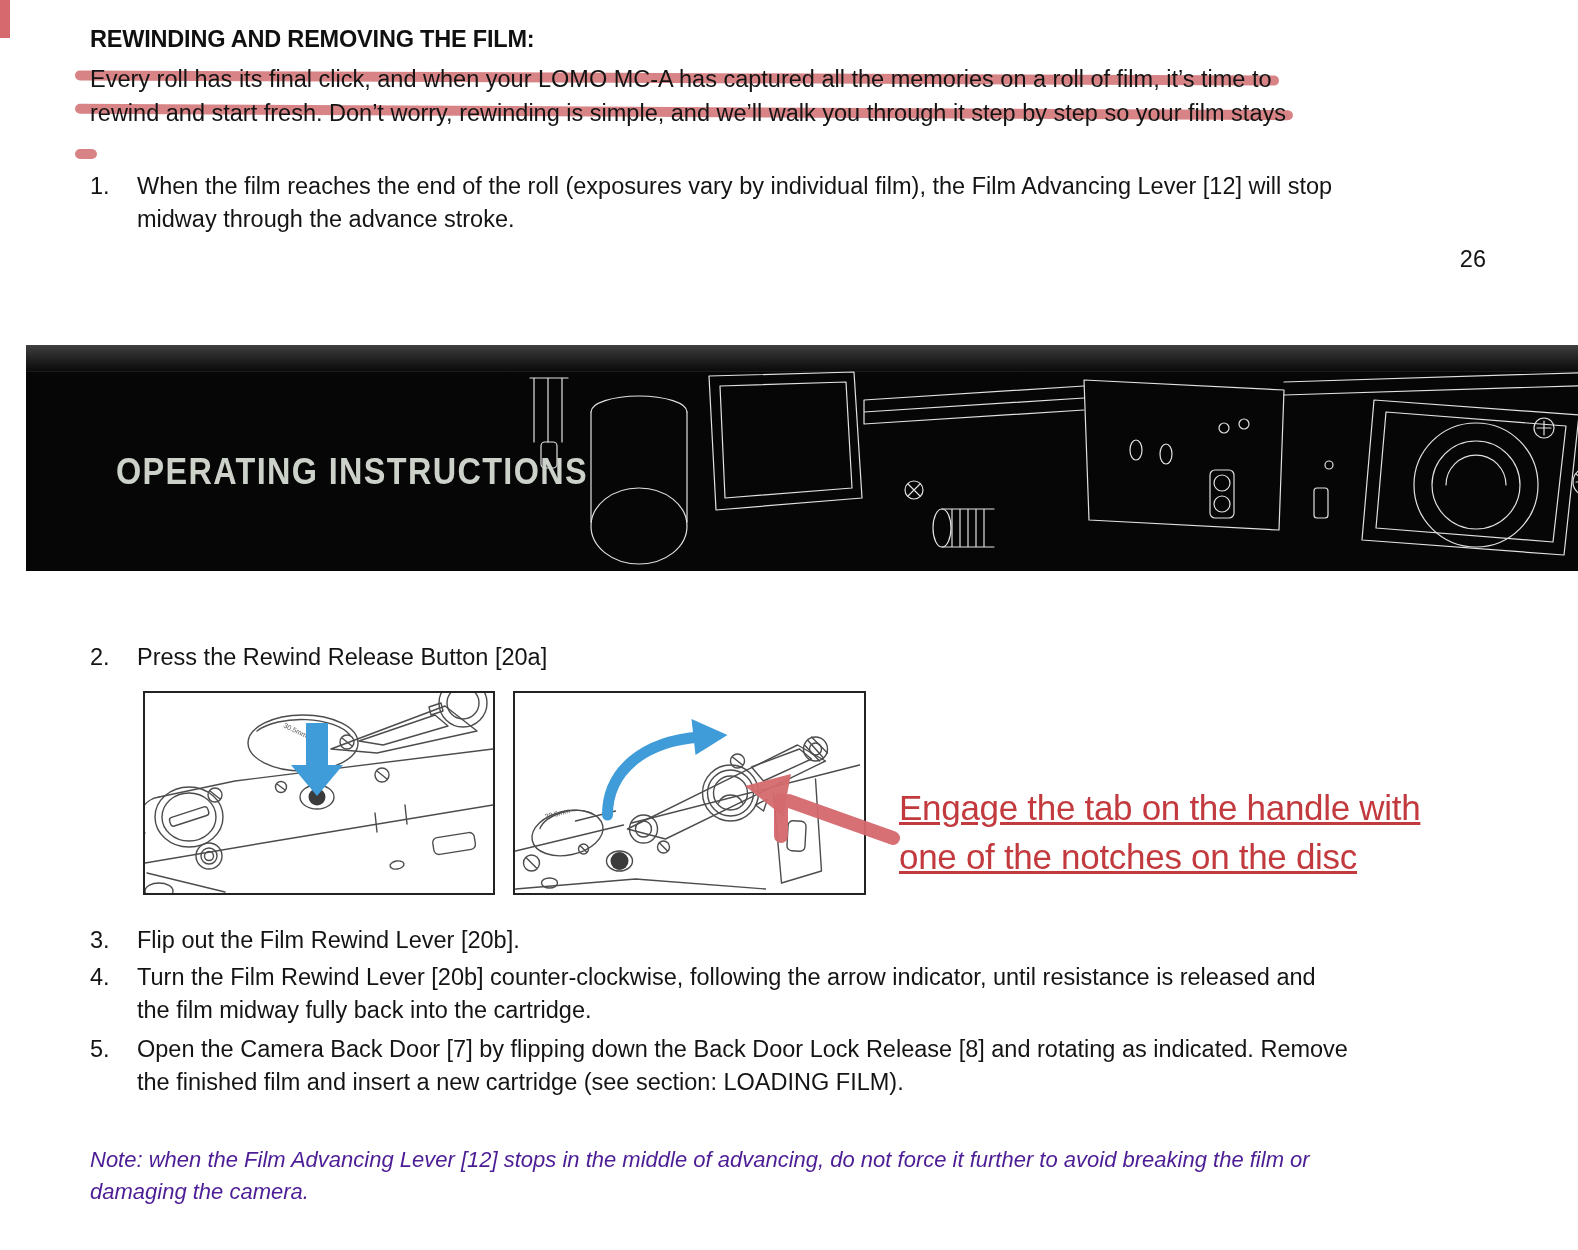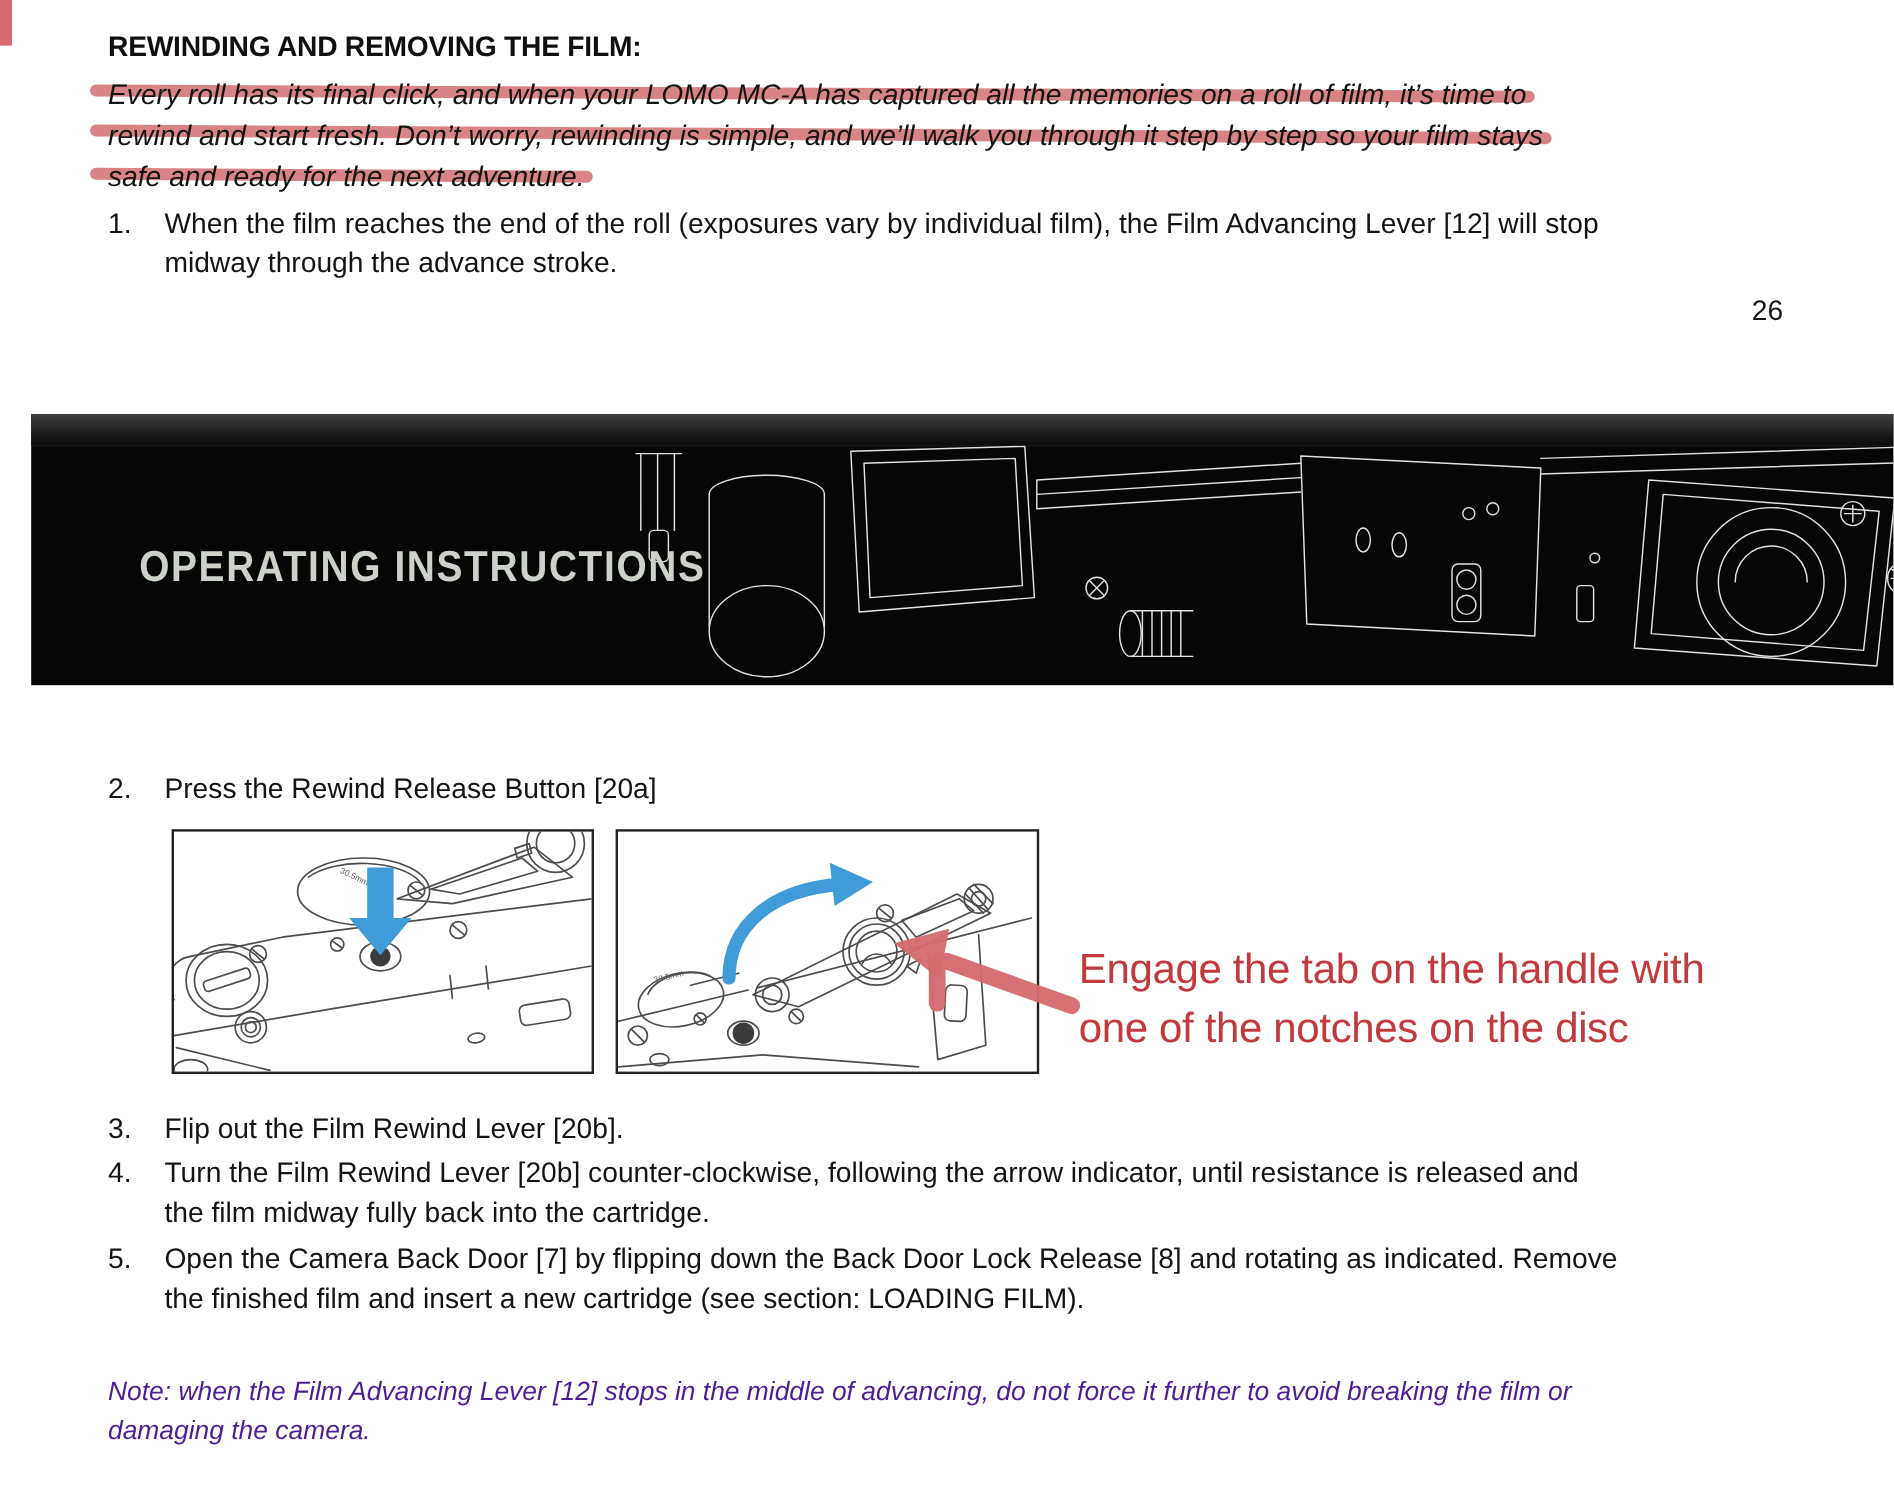--- a/index.html
+++ b/index.html
@@ -10,21 +10,21 @@
   }
   .corner-mark{ position:absolute; left:0; top:0; width:10px; height:38px; background:#d5696e; }
 
   .heading{
     position:absolute; left:90px; top:26px; font-size:23.5px; font-weight:700;
     letter-spacing:-0.2px; color:#101010;
   }
 
   .struck-para{ position:absolute; left:90px; top:62px; font-size:23.5px; line-height:34px; }
   .struck-line{ white-space:nowrap; }
-  .strike-wrap{ position:relative; display:inline-block;font-style:italic; }
+  .strike-wrap{ position:relative; display:inline-block; }
   .strike-wrap .txt{ position:relative; z-index:1; }
   .strike-bar{
     position:absolute; left:-15px; right:-7px; top:50%; height:10px; margin-top:-6px;
     background:#d5797c; border-radius:6px; z-index:0; opacity:.92;
   }
   .struck-line:nth-child(1) .strike-bar{ transform:rotate(0.25deg); }
   .struck-line:nth-child(2) .strike-bar{ transform:rotate(0.3deg); }
   .struck-line:nth-child(3) .strike-bar{ transform:rotate(0.35deg); }
 
   .step{ position:absolute; display:grid; grid-template-columns:47px 1fr; font-size:23.5px; line-height:32.5px; }
@@ -51,20 +51,21 @@
   .fig{ position:absolute; top:691px; width:352px; height:204px; border:2px solid #222; background:#fff; }
   .fig1{ left:143px; }
   .fig2{ left:513px; width:353px; }
   .fig svg{ display:block; width:100%; height:100%; }
 
   .red-arrow{ position:absolute; left:735px; top:770px; width:165px; height:85px; z-index:3; }
 
   .annot{
     position:absolute; left:899px; top:783px; color:#c23a3e; font-size:35px; line-height:49px;
     letter-spacing:-0.3px;
+    text-decoration:underline;
   }
 
   .step3{ left:90px; top:924px; }
   .step4{ left:90px; top:961px; }
   .step5{ left:90px; top:1033px; }
 
   .note{ position:absolute; left:90px; top:1144px; font-size:22px; line-height:32px; color:#4c1d95;font-style:italic; }
 
   .lineart{ stroke:#4c4c4c; stroke-width:1.4; fill:none; stroke-linecap:round; stroke-linejoin:round; }
   .bannerart{ stroke:#ededed; stroke-width:1.2; fill:none; stroke-linecap:round; stroke-linejoin:round; opacity:.95; }
@@ -79,21 +80,21 @@
   <h1 class="heading">REWINDING AND REMOVING THE FILM:</h1>
 
   <div class="struck-para">
     <div class="struck-line">
       <span class="strike-wrap"><span class="txt">Every roll has its final click, and when your LOMO MC-A has captured all the memories on a roll of film, it’s time to</span><span class="strike-bar"></span></span>
     </div>
     <div class="struck-line">
       <span class="strike-wrap"><span class="txt">rewind and start fresh. Don’t worry, rewinding is simple, and we’ll walk you through it step by step so your film stays</span><span class="strike-bar"></span></span>
     </div>
     <div class="struck-line">
-      <span class="strike-wrap"><span class="txt">safe and ready for the next adventure.</span><span class="strike-bar"></span></span>
+      <span class="strike-wrap"><span class="strike-bar"></span></span>
     </div>
   </div>
 
   <div class="step step1">
     <div class="num">1.</div>
     <div class="txt">
       <div class="ln">When the film reaches the end of the roll (exposures vary by individual film), the Film Advancing Lever [12] will stop</div>
       <div class="ln">midway through the advance stroke.</div>
     </div>
   </div>

